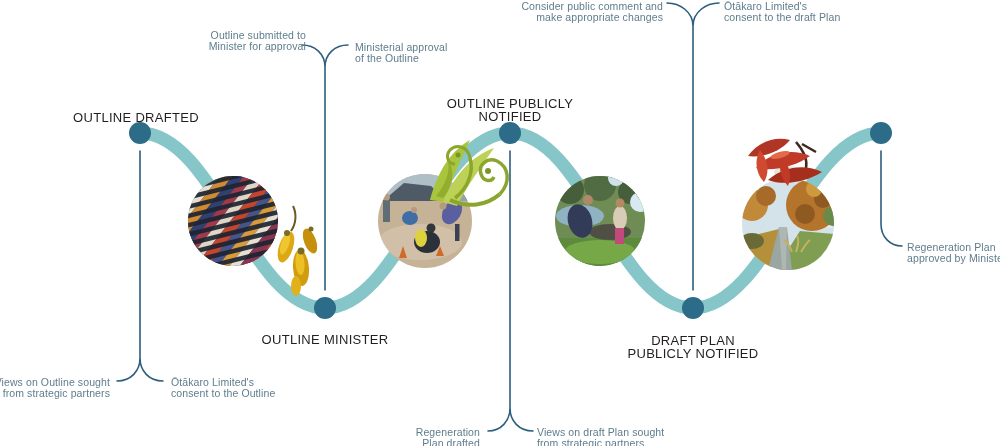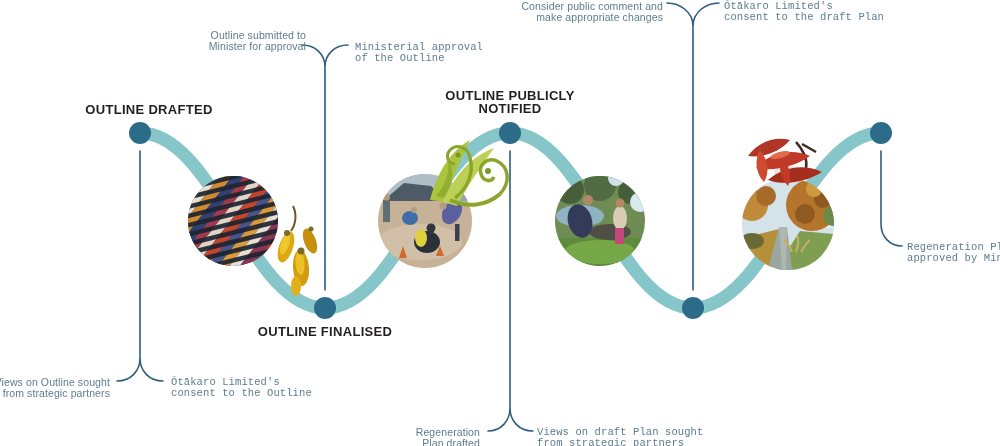--- a/index.html
+++ b/index.html
@@ -3,30 +3,31 @@
 <meta charset="utf-8">
 <style>
   html,body{margin:0;padding:0;background:#ffffff;}
   .canvas{
     position:relative;width:1000px;height:446px;background:#fff;overflow:hidden;
     font-family:"Liberation Sans",sans-serif;
   }
   svg.layer{position:absolute;left:0;top:0;display:block;}
   .milestone{
     position:absolute;transform:translateX(-50%);text-align:center;white-space:nowrap;
-    font-weight:700;font-size:13px;line-height:13px;letter-spacing:.3px;
+    font-weight:400;font-size:13px;line-height:13px;letter-spacing:.3px;
     color:var(--heading-text,#231f20);
+    margin-top:8px;
   }
   .note{
     position:absolute;white-space:nowrap;
     font-size:10.5px;line-height:10.5px;letter-spacing:.1px;
     color:var(--note-text,#5e7d8d);
   }
   .note.r{text-align:right;}
-  .note.l{text-align:left;font-family:Liberation Mono, monospace;}
+  .note.l{text-align:left;}
 </style>
 </head>
 <body>
 
 <div class="canvas">
 
   <svg class="layer" width="1000" height="446" viewBox="0 0 1000 446">
     <defs>
       <clipPath id="cp1">
           <circle cx="233" cy="221" r="45"></circle>
@@ -174,23 +175,24 @@
       <ellipse cx="780" cy="155" rx="10" ry="3" transform="rotate(-15 780 155)" fill="#e06a4a"></ellipse>
     </g>
 
     <circle cx="140" cy="133" r="11" style="fill:var(--node,#2d6c89)"></circle>
     <circle cx="325" cy="308" r="11" style="fill:var(--node,#2d6c89)"></circle>
     <circle cx="510" cy="133" r="11" style="fill:var(--node,#2d6c89)"></circle>
     <circle cx="693" cy="308" r="11" style="fill:var(--node,#2d6c89)"></circle>
     <circle cx="881" cy="133" r="11" style="fill:var(--node,#2d6c89)"></circle>
   </svg>
 
-  <div class="milestone" style="left:149px;top:103px;">OUTLINE DRAFTED</div>
-  <div class="milestone" style="left:325px;top:325px;">OUTLINE FINALISED</div>
+  <div class="milestone" style="left:136px;top:103px;">OUTLINE DRAFTED</div>
+  <div class="milestone" style="left:325px;top:325px;">OUTLINE MINISTER</div>
   <div class="milestone" style="left:510px;top:89px;">OUTLINE PUBLICLY<br>NOTIFIED</div>
+  <div class="milestone" style="left:693px;top:326px;">DRAFT PLAN<br>PUBLICLY NOTIFIED</div>
 
   <div class="note r" style="right:694px;top:30px;">Outline submitted to<br>Minister for approval</div>
   <div class="note l" style="left:355px;top:42px;">Ministerial approval<br>of the Outline</div>
   <div class="note r" style="right:337px;top:1px;">Consider public comment and<br>make appropriate changes</div>
   <div class="note l" style="left:724px;top:1px;">Ōtākaro Limited's<br>consent to the draft Plan</div>
   <div class="note r" style="right:890px;top:377px;">Views on Outline sought<br>from strategic partners</div>
   <div class="note l" style="left:171px;top:377px;">Ōtākaro Limited's<br>consent to the Outline</div>
   <div class="note r" style="right:520px;top:427px;">Regeneration<br>Plan drafted</div>
   <div class="note l" style="left:537px;top:427px;">Views on draft Plan sought<br>from strategic partners</div>
   <div class="note l" style="left:907px;top:242px;">Regeneration Plan<br>approved by Minister</div>

